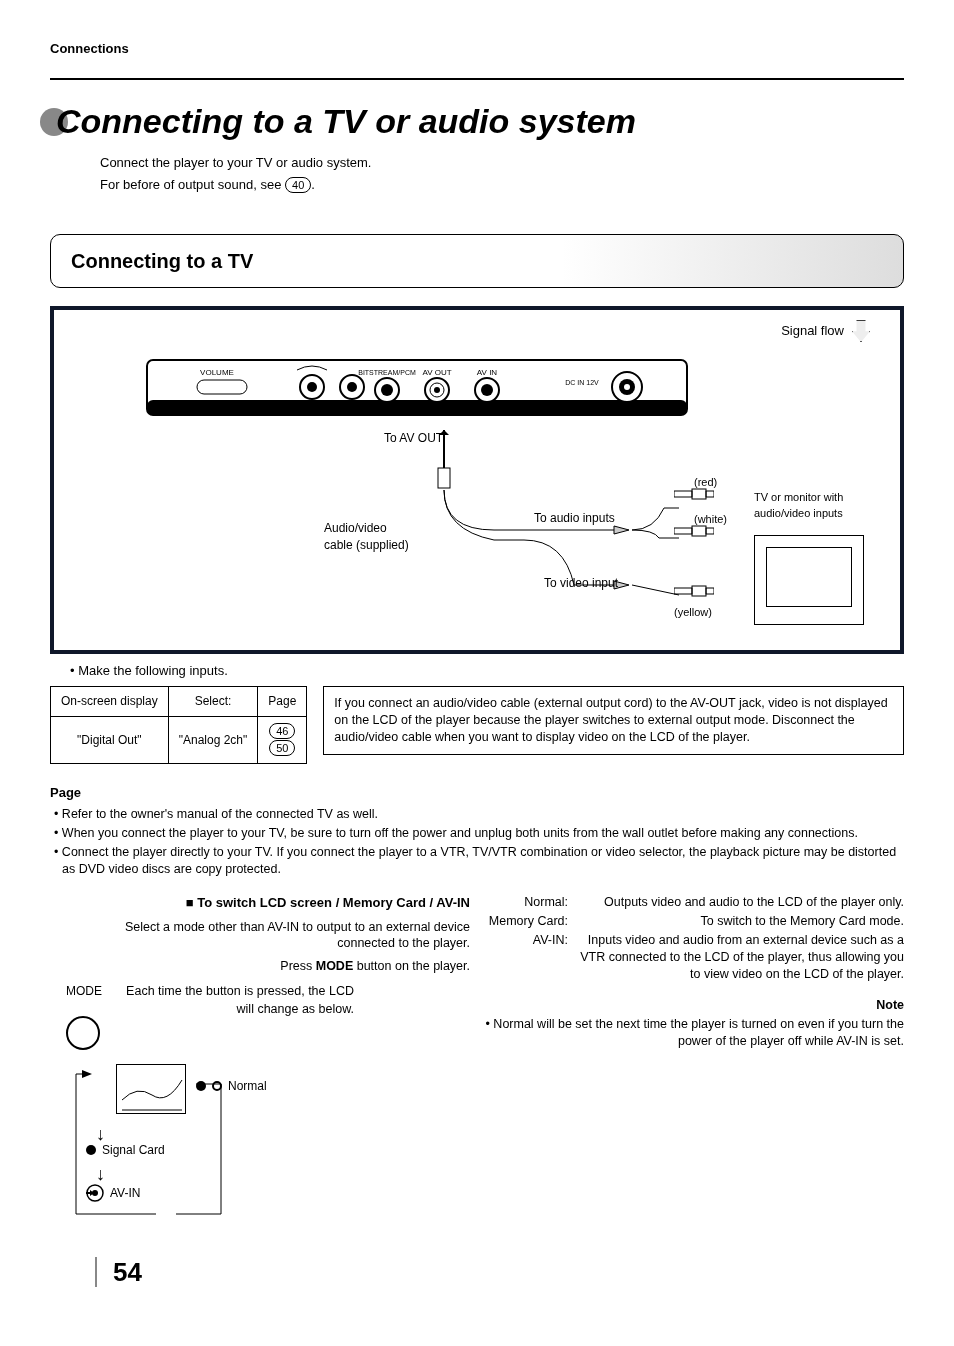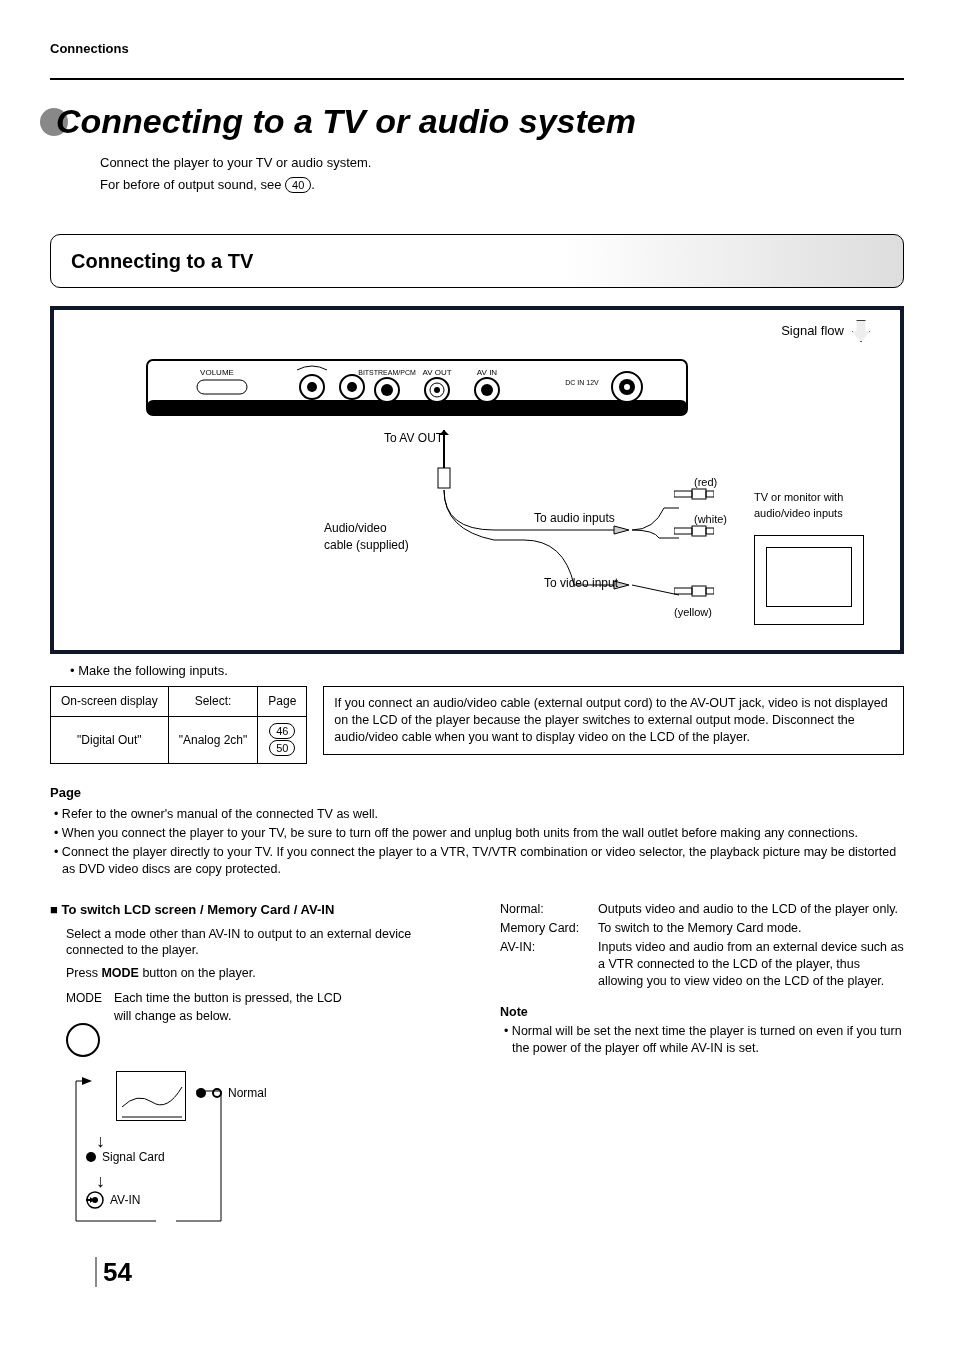--- a/index.html
+++ b/index.html
@@ -35,41 +35,41 @@
     .plug-yellow { left: 620px; top: 155px; }
     .setting-note { margin: 8px 0 6px 20px; }
     .two-col { display: flex; gap: 16px; align-items: flex-start; }
     .settings-table { border-collapse: collapse; font-size: 12px; }
     .settings-table td, .settings-table th { border: 1px solid #000; padding: 6px 10px; text-align: center; font-weight: normal; }
     .info-box { border: 1px solid #000; padding: 8px 10px; font-size: 12.5px; flex: 1; line-height: 1.35; }
     .notes-heading { font-weight: bold; font-size: 13px; margin-top: 20px; margin-bottom: 4px; }
     .notes-list { font-size: 12.5px; line-height: 1.35; }
     .notes-list li { list-style: none; padding-left: 12px; text-indent: -8px; margin-bottom: 2px; }
     .notes-list li::before { content: "• "; }
-    .subsection-row { display: flex; gap: 30px; margin-top: 24px; }
+    .subsection-row { display: flex; margin-top: 17px; text-align: right; }
     .subsection-left { width: 420px; }
     .subsection-right { flex: 1; }
     .sub-heading { font-weight: bold; font-size: 13px; margin-bottom: 6px; }
     .sub-heading::before { content: "■ "; }
     .body-text { font-size: 12.5px; margin-left: 16px; margin-bottom: 6px; line-height: 1.35; }
     .mode-row { display: flex; align-items: flex-start; gap: 12px; margin-left: 16px; margin-top: 8px; }
     .mode-button { width: 34px; height: 34px; border: 2px solid #000; border-radius: 50%; margin-top: 16px; }
     .mode-label { font-size: 12px; }
     .cycle-box { margin-left: 16px; margin-top: 14px; width: 220px; height: 160px; position: relative; }
     .cycle-item { display: flex; align-items: center; gap: 6px; font-size: 12px; }
     .dot { width: 10px; height: 10px; border-radius: 50%; background: #000; display: inline-block; }
     .dot-hollow { width: 10px; height: 10px; border-radius: 50%; border: 2px solid #000; display: inline-block; }
     .cycle-arrow { font-size: 18px; font-weight: bold; }
     .def-list { font-size: 12.5px; line-height: 1.35; }
     .def-row { display: flex; margin-bottom: 2px; }
     .def-term { width: 98px; flex-shrink: 0; }
     .def-desc { flex: 1; }
     .note-heading-small { font-weight: bold; font-size: 12.5px; margin-top: 14px; margin-bottom: 2px; }
     .page-number { font-size: 26px; font-weight: bold; position: absolute; bottom: 30px; left: 45px; }
-    .page-num-bar { border-left: 2px solid #888; padding-left: 6px; }
+    .page-num-bar { border-left: 2px solid #888; padding-left: 16px; }
     .page-container { position: relative; min-height: 1280px; }
   </style>
 </head>
 <body>
 <div class="page-container">
 
 <div class="header-bar">Connections</div>
 
 <div class="title-row">
   <div class="bullet-circle"></div>

